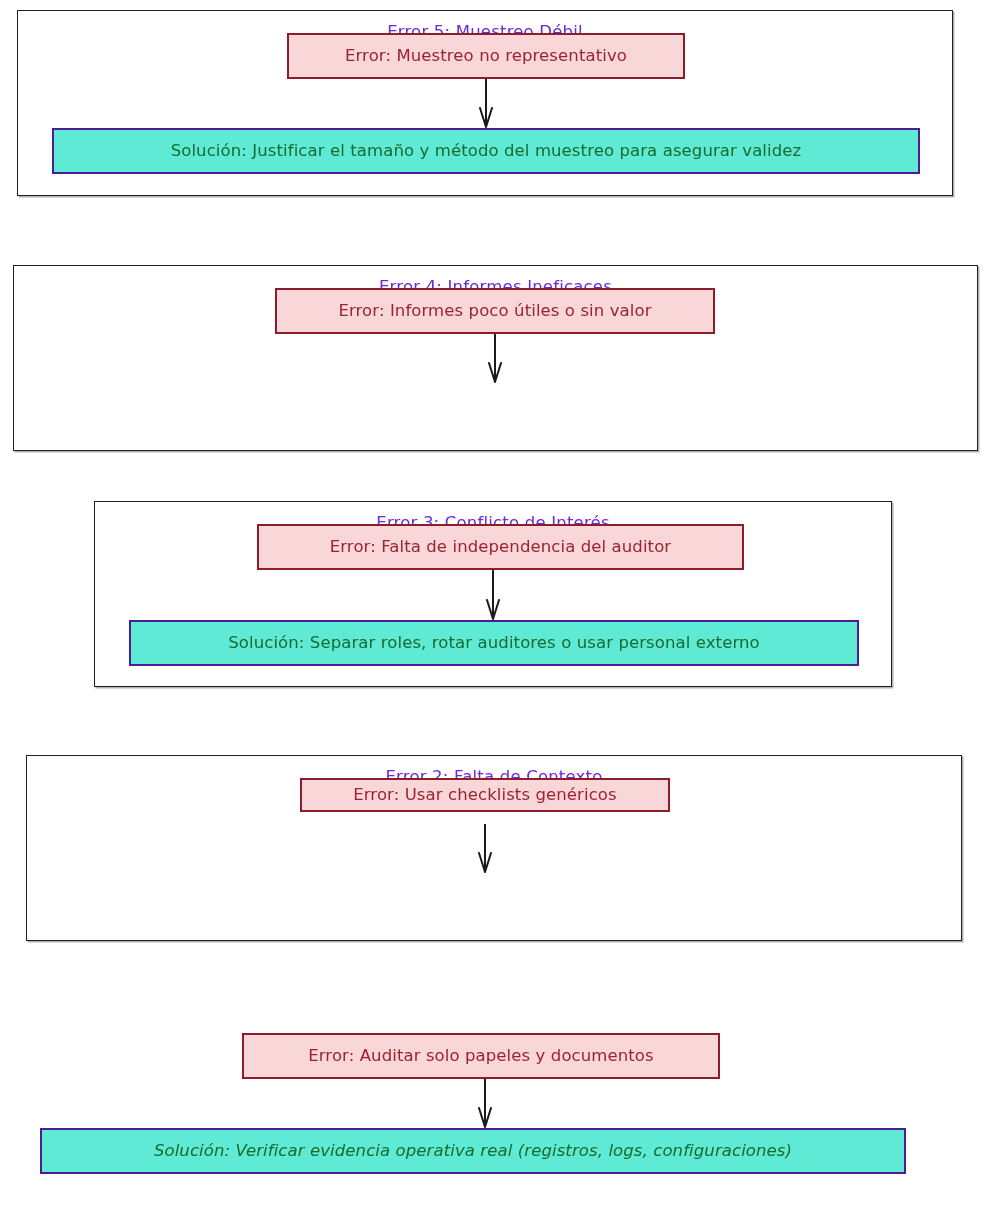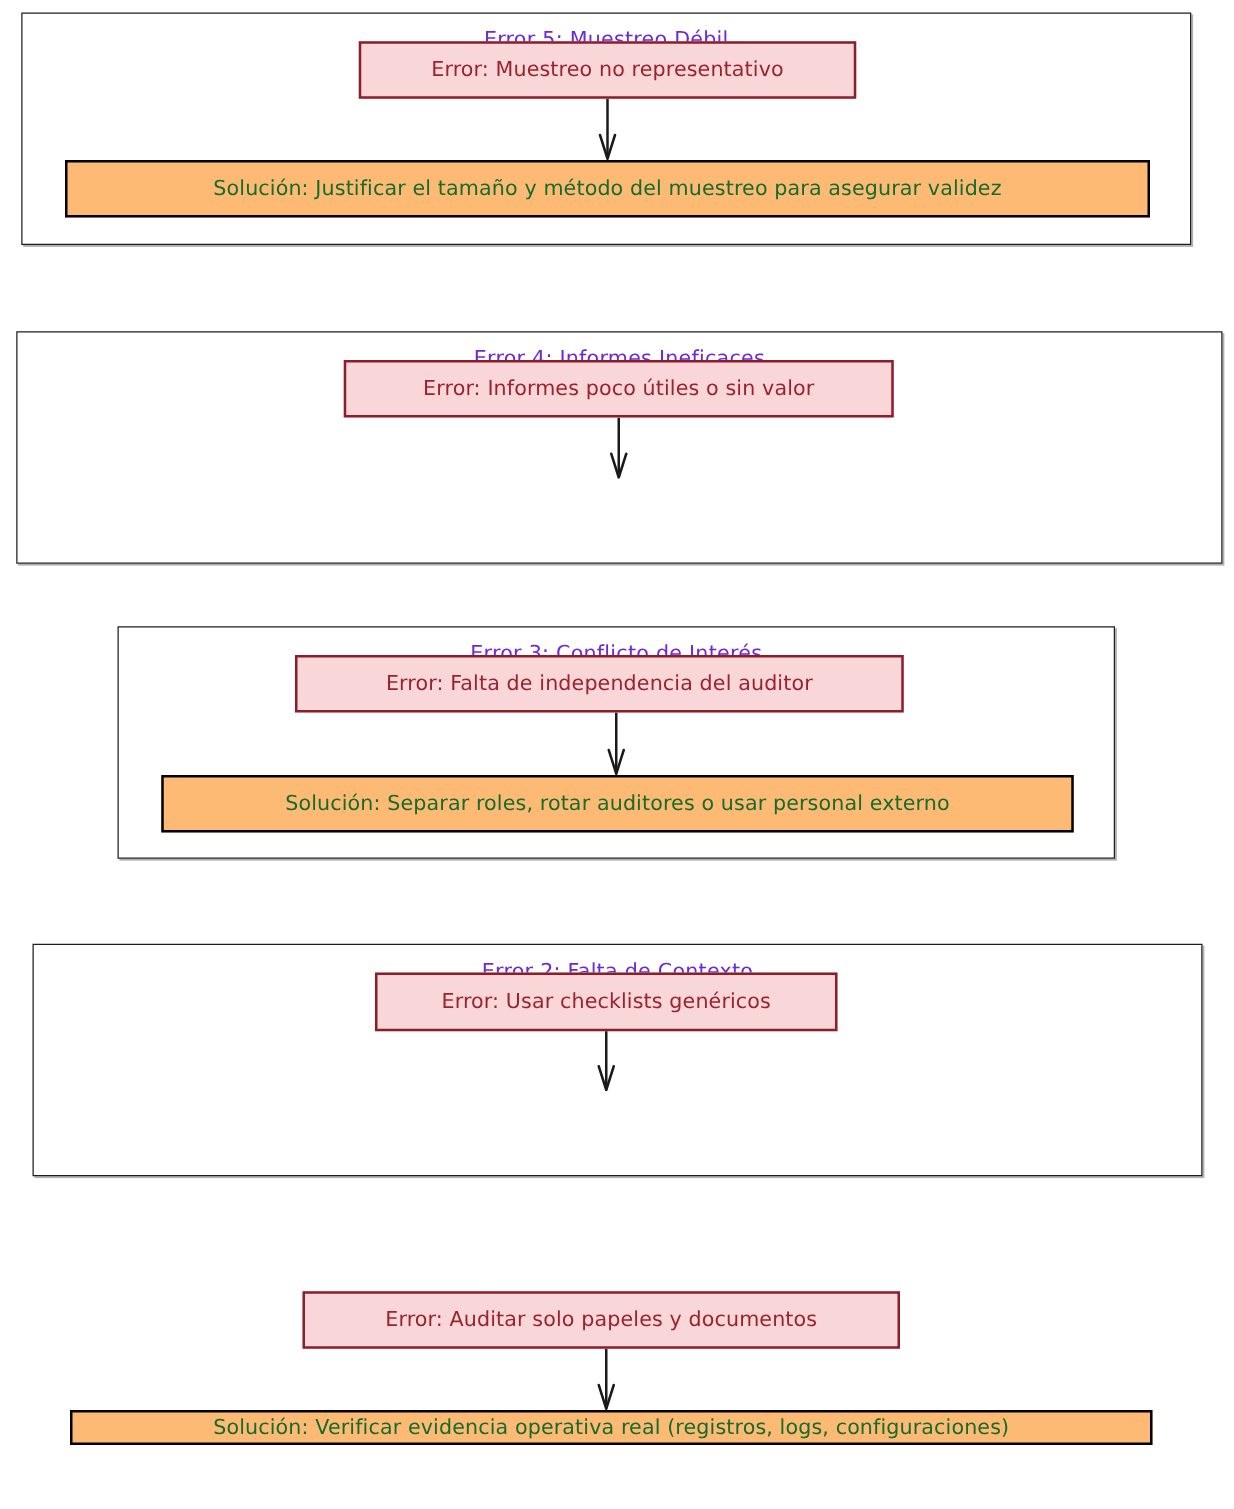--- a/index.html
+++ b/index.html
@@ -62,22 +62,22 @@
     z-index: 2;
   }
 
   .node.error {
     background: #f9d6d8;
     border: 2px solid #8c1d2a;
     color: #9b2230;
   }
 
   .node.solution {
-    background: #fdba74;
-    border: 2px solid #000000;
+    background: #5eead4;
+    border: 2px solid #4c1d95;
     color: #176b2c;
   }
 
   
   .arrow {
     position: absolute;
     z-index: 1;
   }
   .arrow svg { display: block; }
 </style>
@@ -108,33 +108,33 @@
     <div class="node error" style="left: 275px; top: 288px; width: 440px; height: 46px;">Error: Informes poco útiles o sin valor</div>
     <div class="subgraph" style="left: 94px; top: 501px; width: 798px; height: 186px;">
       <div class="subgraph-title" style="top: 13px;">Error 3: Conflicto de Interés</div>
     </div>
     <div class="arrow" style="left: 484px; top: 570px; width: 18px; height: 50px;">
       <svg width="18" height="50" viewBox="0 0 18 50">
         <path d="M9 0 L9 48" stroke="#1a1a1a" stroke-width="2" fill="none" stroke-linecap="round"></path>
         <path d="M3 30 L9 49 L15 30" stroke="#1a1a1a" stroke-width="2" fill="none" stroke-linecap="round" stroke-linejoin="round"></path>
       </svg>
     </div>
-    <div class="node error" style="left: 236px; top: 524px; width: 487px; height: 46px;">Error: Falta de independencia del auditor</div>
+    <div class="node error" style="left: 257px; top: 524px; width: 487px; height: 46px;">Error: Falta de independencia del auditor</div>
     <div class="node solution" style="left: 129px; top: 620px; width: 730px; height: 46px;">Solución: Separar roles, rotar auditores o usar personal externo</div>
     <div class="subgraph" style="left: 26px; top: 755px; width: 936px; height: 186px;">
       <div class="subgraph-title" style="top: 13px;">Error 2: Falta de Contexto</div>
     </div>
     <div class="arrow" style="left: 476px; top: 824px; width: 18px; height: 49px;">
       <svg width="18" height="49" viewBox="0 0 18 49">
         <path d="M9 0 L9 47" stroke="#1a1a1a" stroke-width="2" fill="none" stroke-linecap="round"></path>
         <path d="M3 29 L9 48 L15 29" stroke="#1a1a1a" stroke-width="2" fill="none" stroke-linecap="round" stroke-linejoin="round"></path>
       </svg>
     </div>
-    <div class="node error" style="left: 300px; top: 778px; width: 370px; height: 47px;">Error: Usar checklists genéricos</div>
+    <div class="node error" style="left: 300px; top: 778px; width: 370px; height: 34px;">Error: Usar checklists genéricos</div>
     <div class="arrow" style="left: 476px; top: 1079px; width: 18px; height: 49px;">
       <svg width="18" height="49" viewBox="0 0 18 49">
         <path d="M9 0 L9 47" stroke="#1a1a1a" stroke-width="2" fill="none" stroke-linecap="round"></path>
         <path d="M3 29 L9 48 L15 29" stroke="#1a1a1a" stroke-width="2" fill="none" stroke-linecap="round" stroke-linejoin="round"></path>
       </svg>
     </div>
     <div class="node error" style="left: 242px; top: 1033px; width: 478px; height: 46px;">Error: Auditar solo papeles y documentos</div>
-    <div class="node solution" style="left: 56px; top: 1128px; width: 866px; height: 28px;">Solución: Verificar evidencia operativa real (registros, logs, configuraciones)</div>
+    <div class="node solution" style="left: 40px; top: 1128px; width: 866px; height: 46px; font-style: italic;">Solución: Verificar evidencia operativa real (registros, logs, configuraciones)</div>
   </div>
 
 </body></html>

